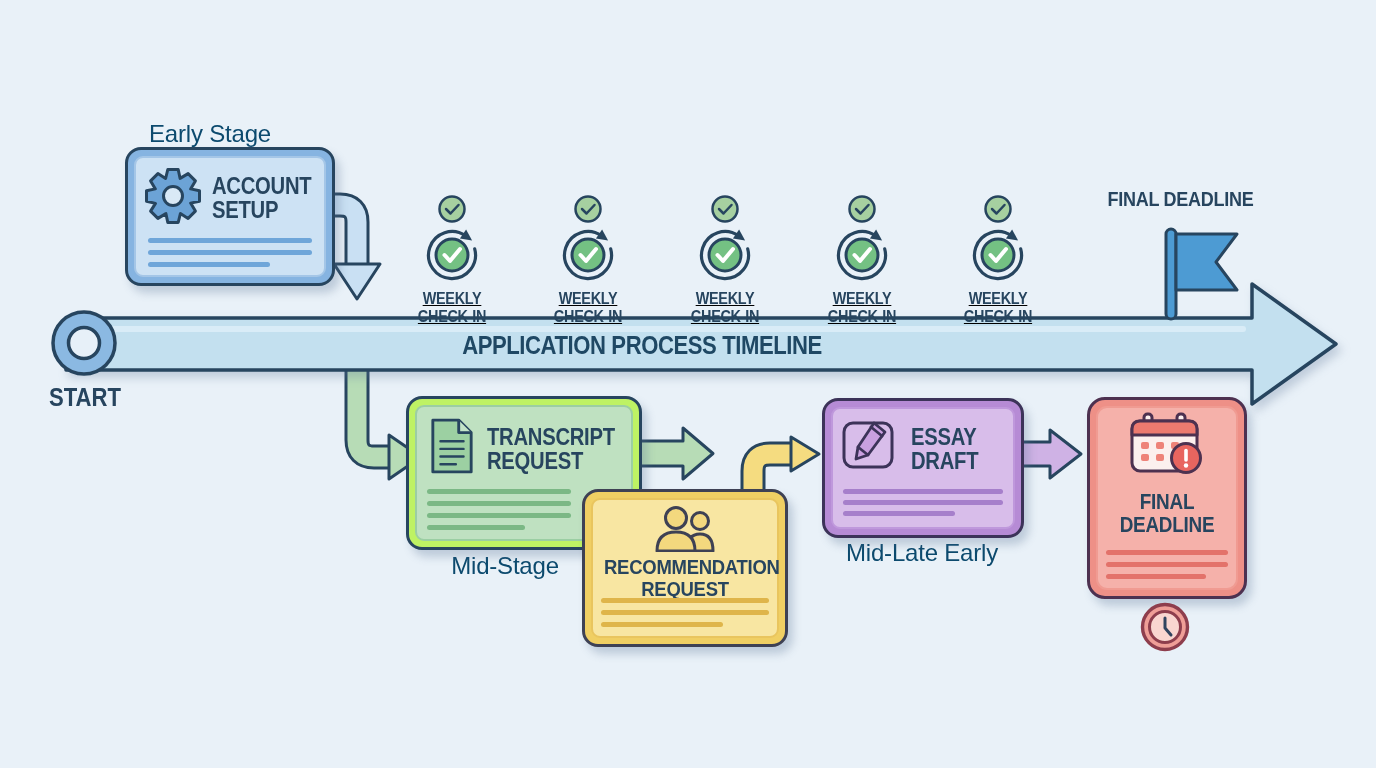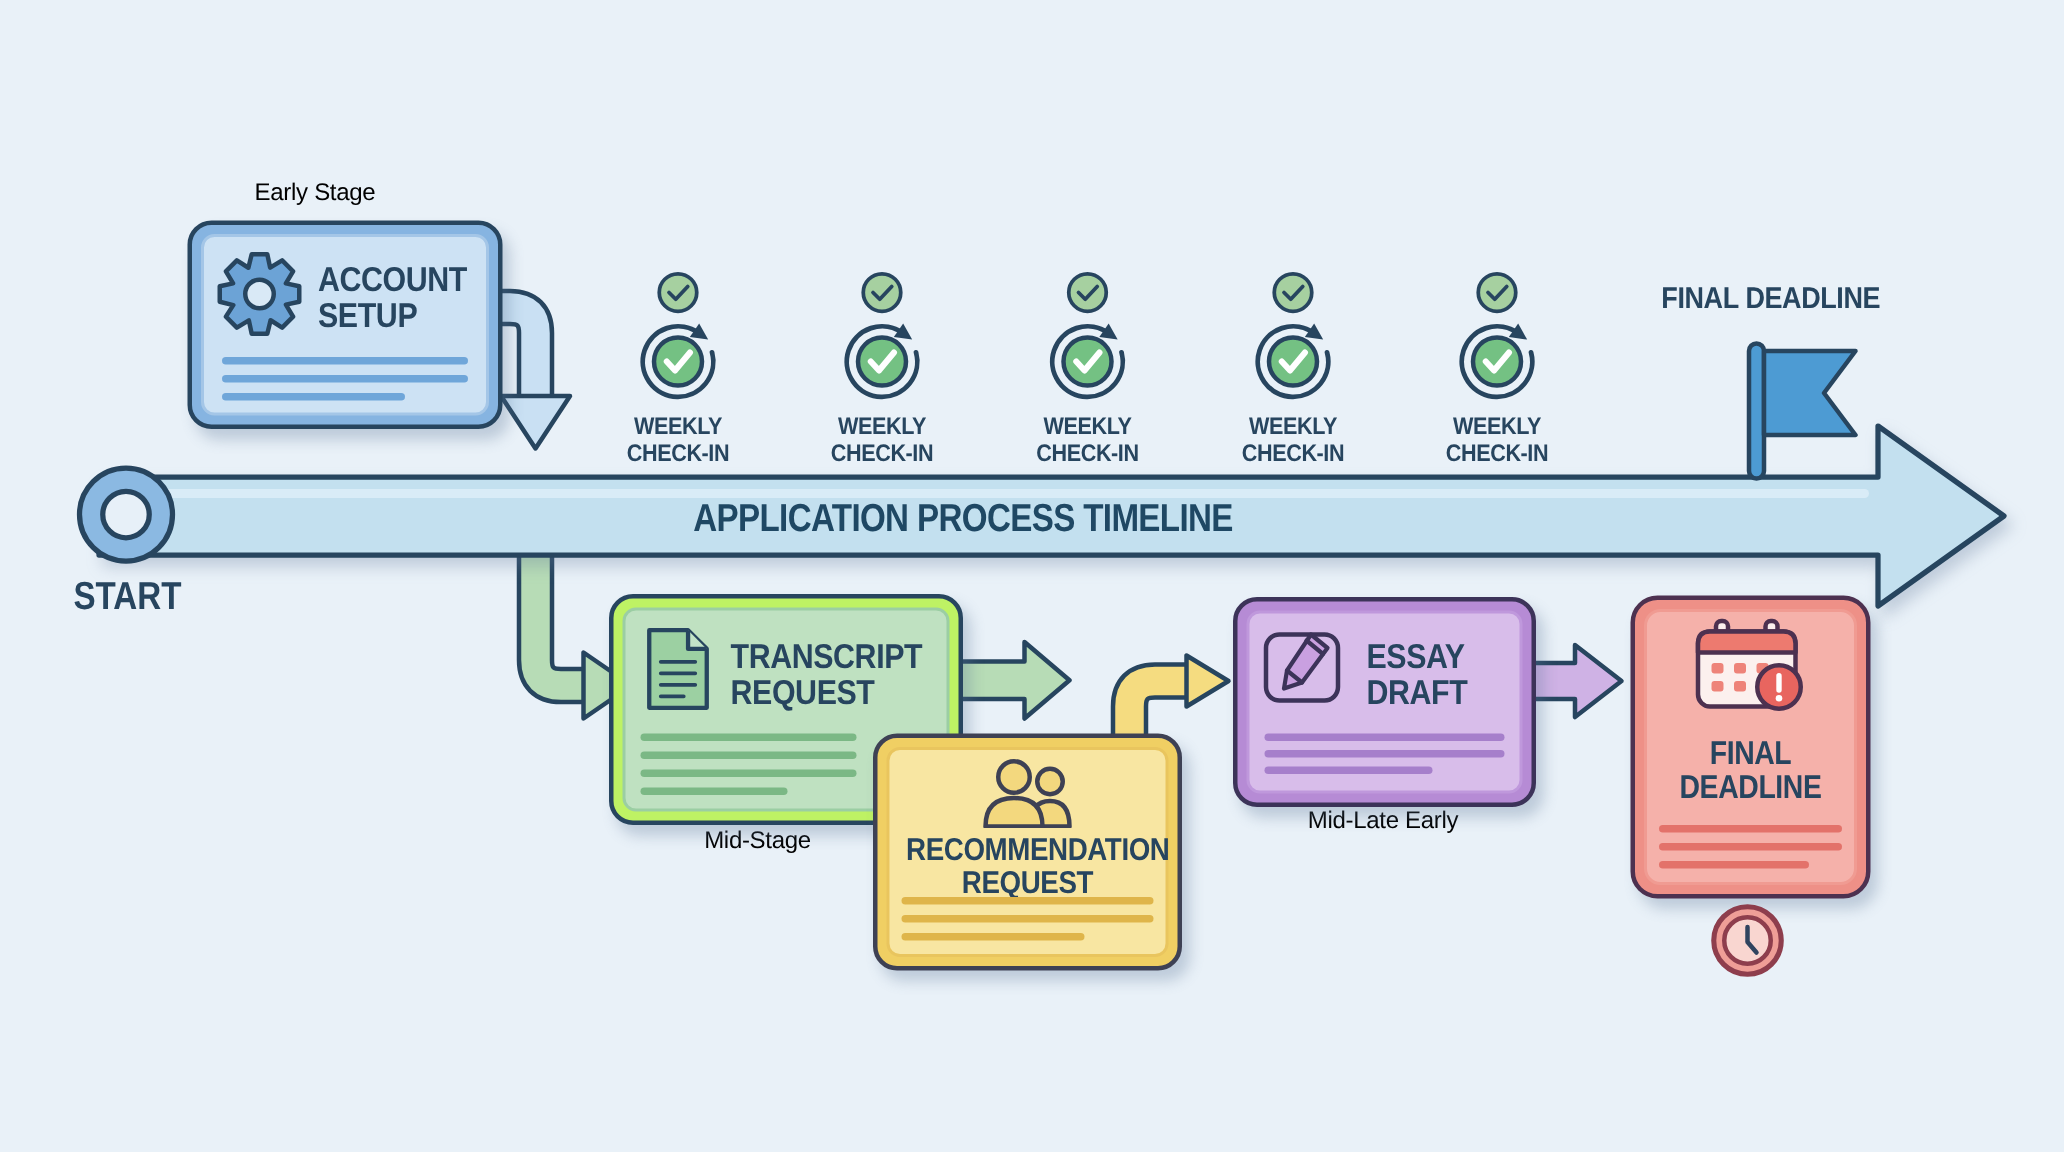--- a/index.html
+++ b/index.html
@@ -20,21 +20,21 @@
   }
   .start-label{
     left:40px;top:382px;width:90px;text-align:center;
     font-size:26px;font-weight:bold;color:#27455f;transform:scaleX(.85);
   }
   .flag-label{
     left:1083px;top:188px;width:195px;text-align:center;
     font-size:20px;font-weight:bold;color:#27455f;letter-spacing:-.3px;transform:scaleX(.9);
   }
   .stage-label{
-    font-size:16px;color:#000000;text-align:center;letter-spacing:-.2px;
+    font-size:24px;color:#0c4a6e;text-align:center;letter-spacing:-.2px;
   }
   .early-label{left:115px;top:120px;width:190px;}
   .mid-label{left:415px;top:552px;width:180px;}
   .midlate-label{left:832px;top:539px;width:180px;}
 
   .card{
     position:absolute;border:3px solid #27455f;border-radius:16px;
     box-shadow:5px 7px 9px rgba(90,115,150,.30);
   }
   .card-inner{position:absolute;inset:6px;border-radius:9px;border:2px solid transparent;}
@@ -66,21 +66,21 @@
   .card-essay .card-title{left:86px;top:24px;width:100px;font-size:23px;}
   .card-essay .ph-line{background:#a67fcb;}
 
   .card-final{left:1087px;top:397px;width:154px;height:196px;background:#ee9087;border-color:#4d3150;border-radius:18px;}
   .card-final .card-inner{background:#f5b1aa;border-color:#f09b92;border-radius:11px;}
   .card-final .card-title{left:10px;top:90px;width:134px;font-size:22px;transform:scaleX(.86);}
   .card-final .ph-line{background:#e3726a;}
 
   .card-icon{position:absolute;}
 
-  .checkin{position:absolute;top:180px;width:110px;}
+  .checkin{position:absolute;top:194px;width:110px;text-decoration:underline;}
   .checkin svg{display:block;margin:0 auto;}
   .checkin-label{
     width:86px;margin:4px auto 0;text-align:center;
     font-size:16px;font-weight:bold;color:#27455f;line-height:1.12;
     letter-spacing:-.3px;transform:scaleX(.9);
   }
 </style>
 </head>
 <body>
 

